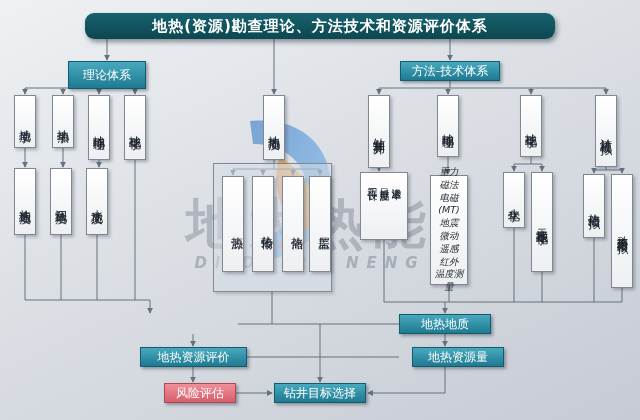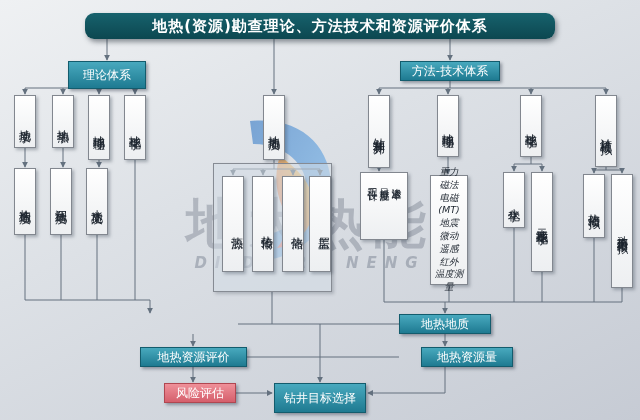--- a/index.html
+++ b/index.html
@@ -209,17 +209,17 @@
 温度测量</div>
 
   <div class="abs box vbox" style="left:503px;top:172px;width:22px;height:56px;">水化学</div>
   <div class="abs box vbox" style="left:531px;top:172px;width:22px;height:100px;">元素地球化学</div>
 
   <div class="abs box vbox" style="left:583px;top:174px;width:22px;height:64px;">热储模拟</div>
   <div class="abs box vbox fs11" style="left:611px;top:174px;width:22px;height:114px;">动态热力平衡模拟</div>
 
   <div class="abs teal" style="left:399px;top:314px;width:92px;height:20px;">地热地质</div>
   <div class="abs teal" style="left:140px;top:347px;width:107px;height:20px;font-family:Liberation Serif, serif;">地热资源评价</div>
-  <div class="abs teal" style="left:421px;top:347px;width:92px;height:20px;">地热资源量</div>
+  <div class="abs teal" style="left:412px;top:347px;width:92px;height:20px;">地热资源量</div>
   <div class="abs teal risk" style="left:164px;top:383px;width:72px;height:20px;">风险评估</div>
-  <div class="abs teal" style="left:274px;top:383px;width:92px;height:30px;">钻井目标选择</div>
+  <div class="abs teal" style="left:274px;top:383px;width:92px;height:20px;">钻井目标选择</div>
 
 </div>
 
 </body></html>

